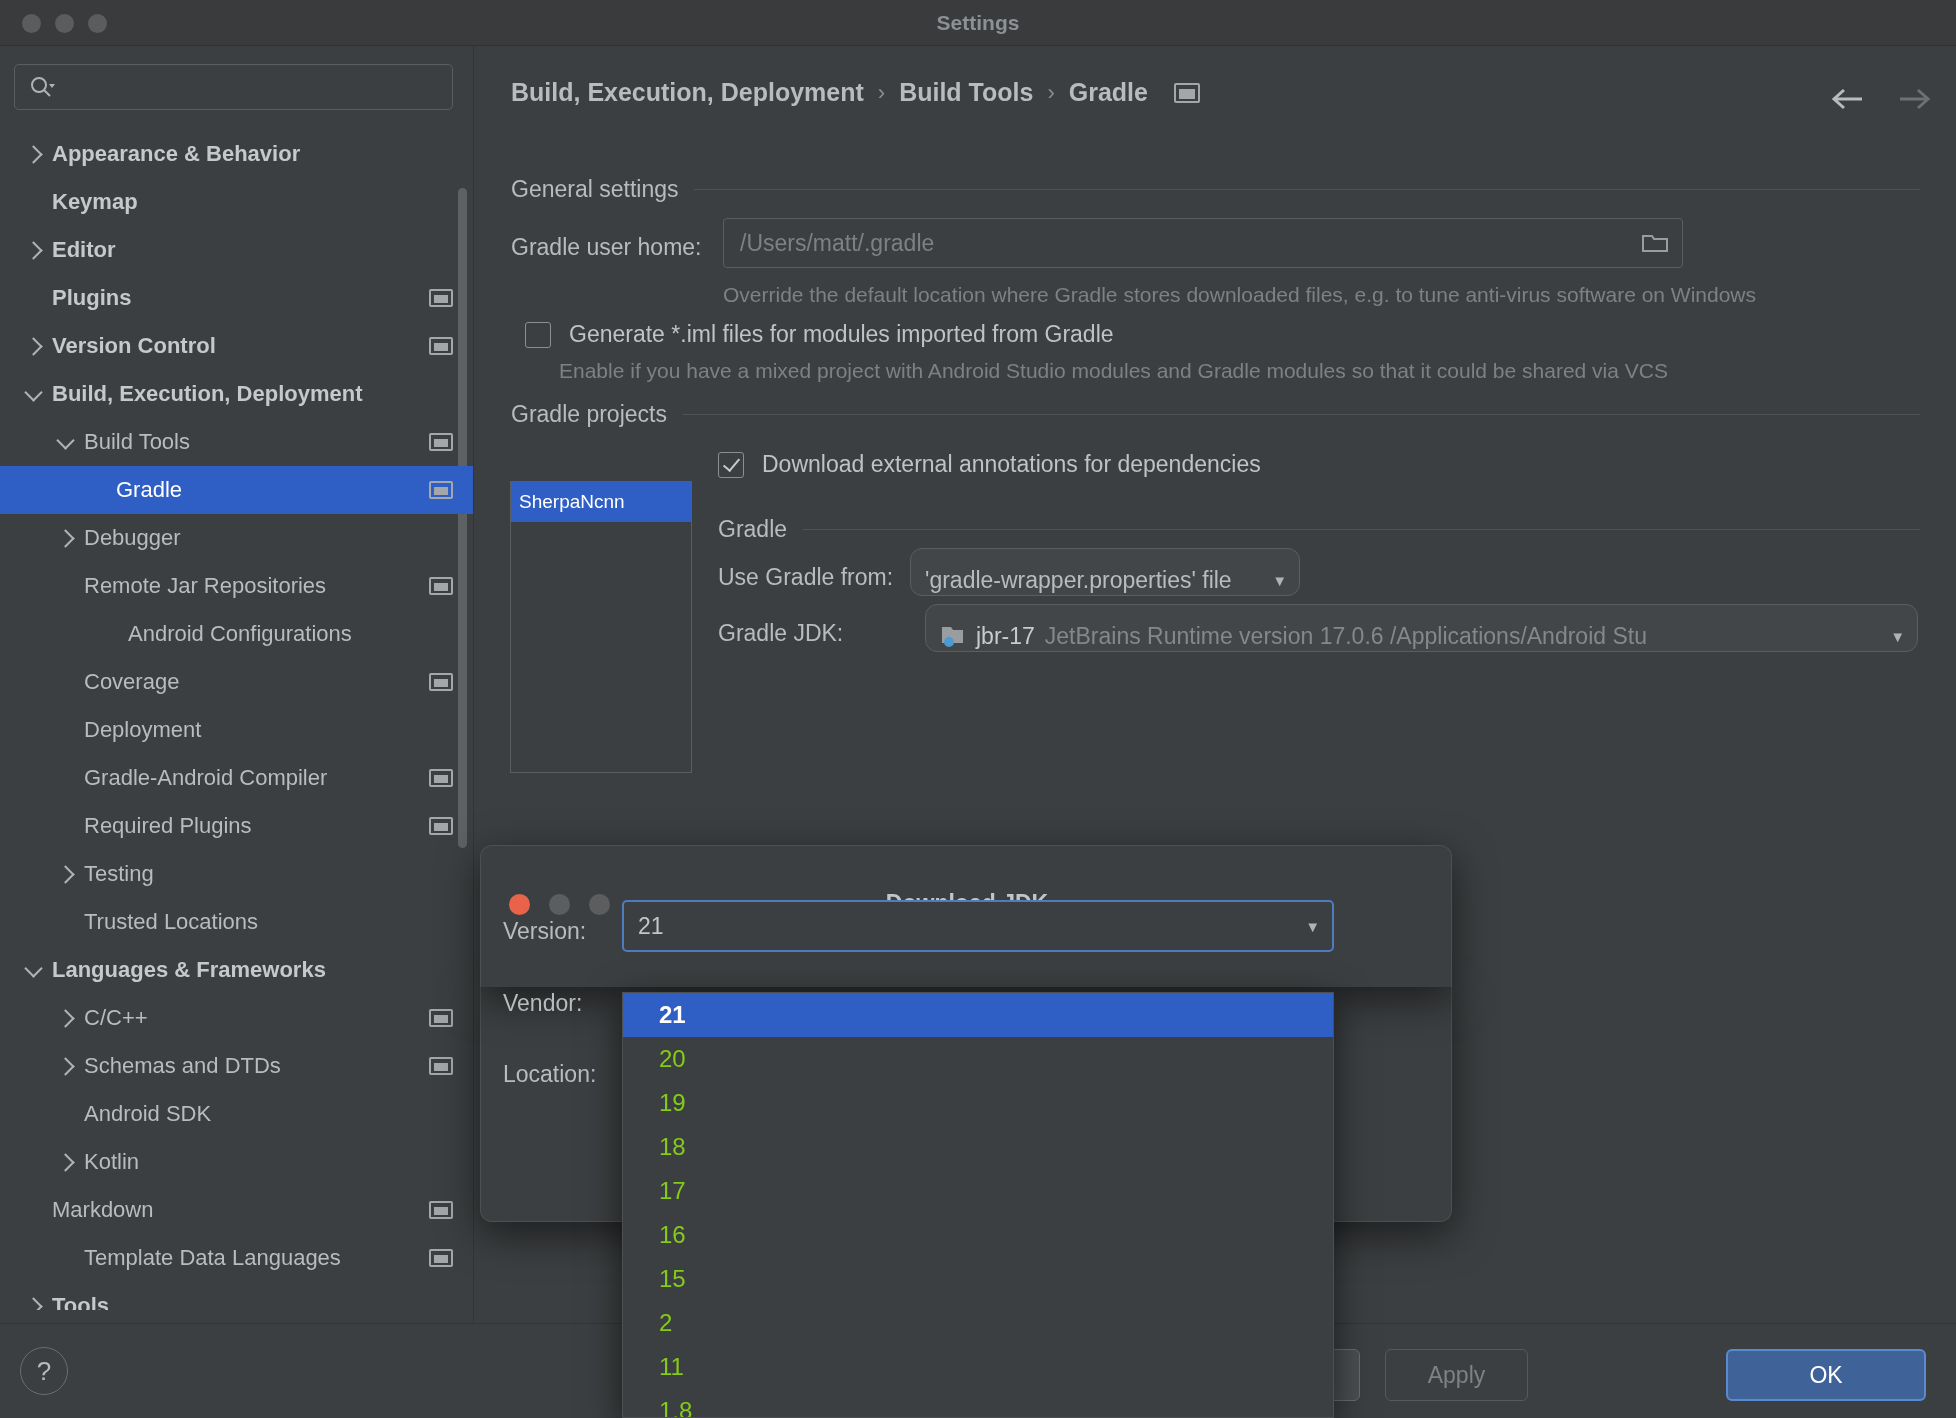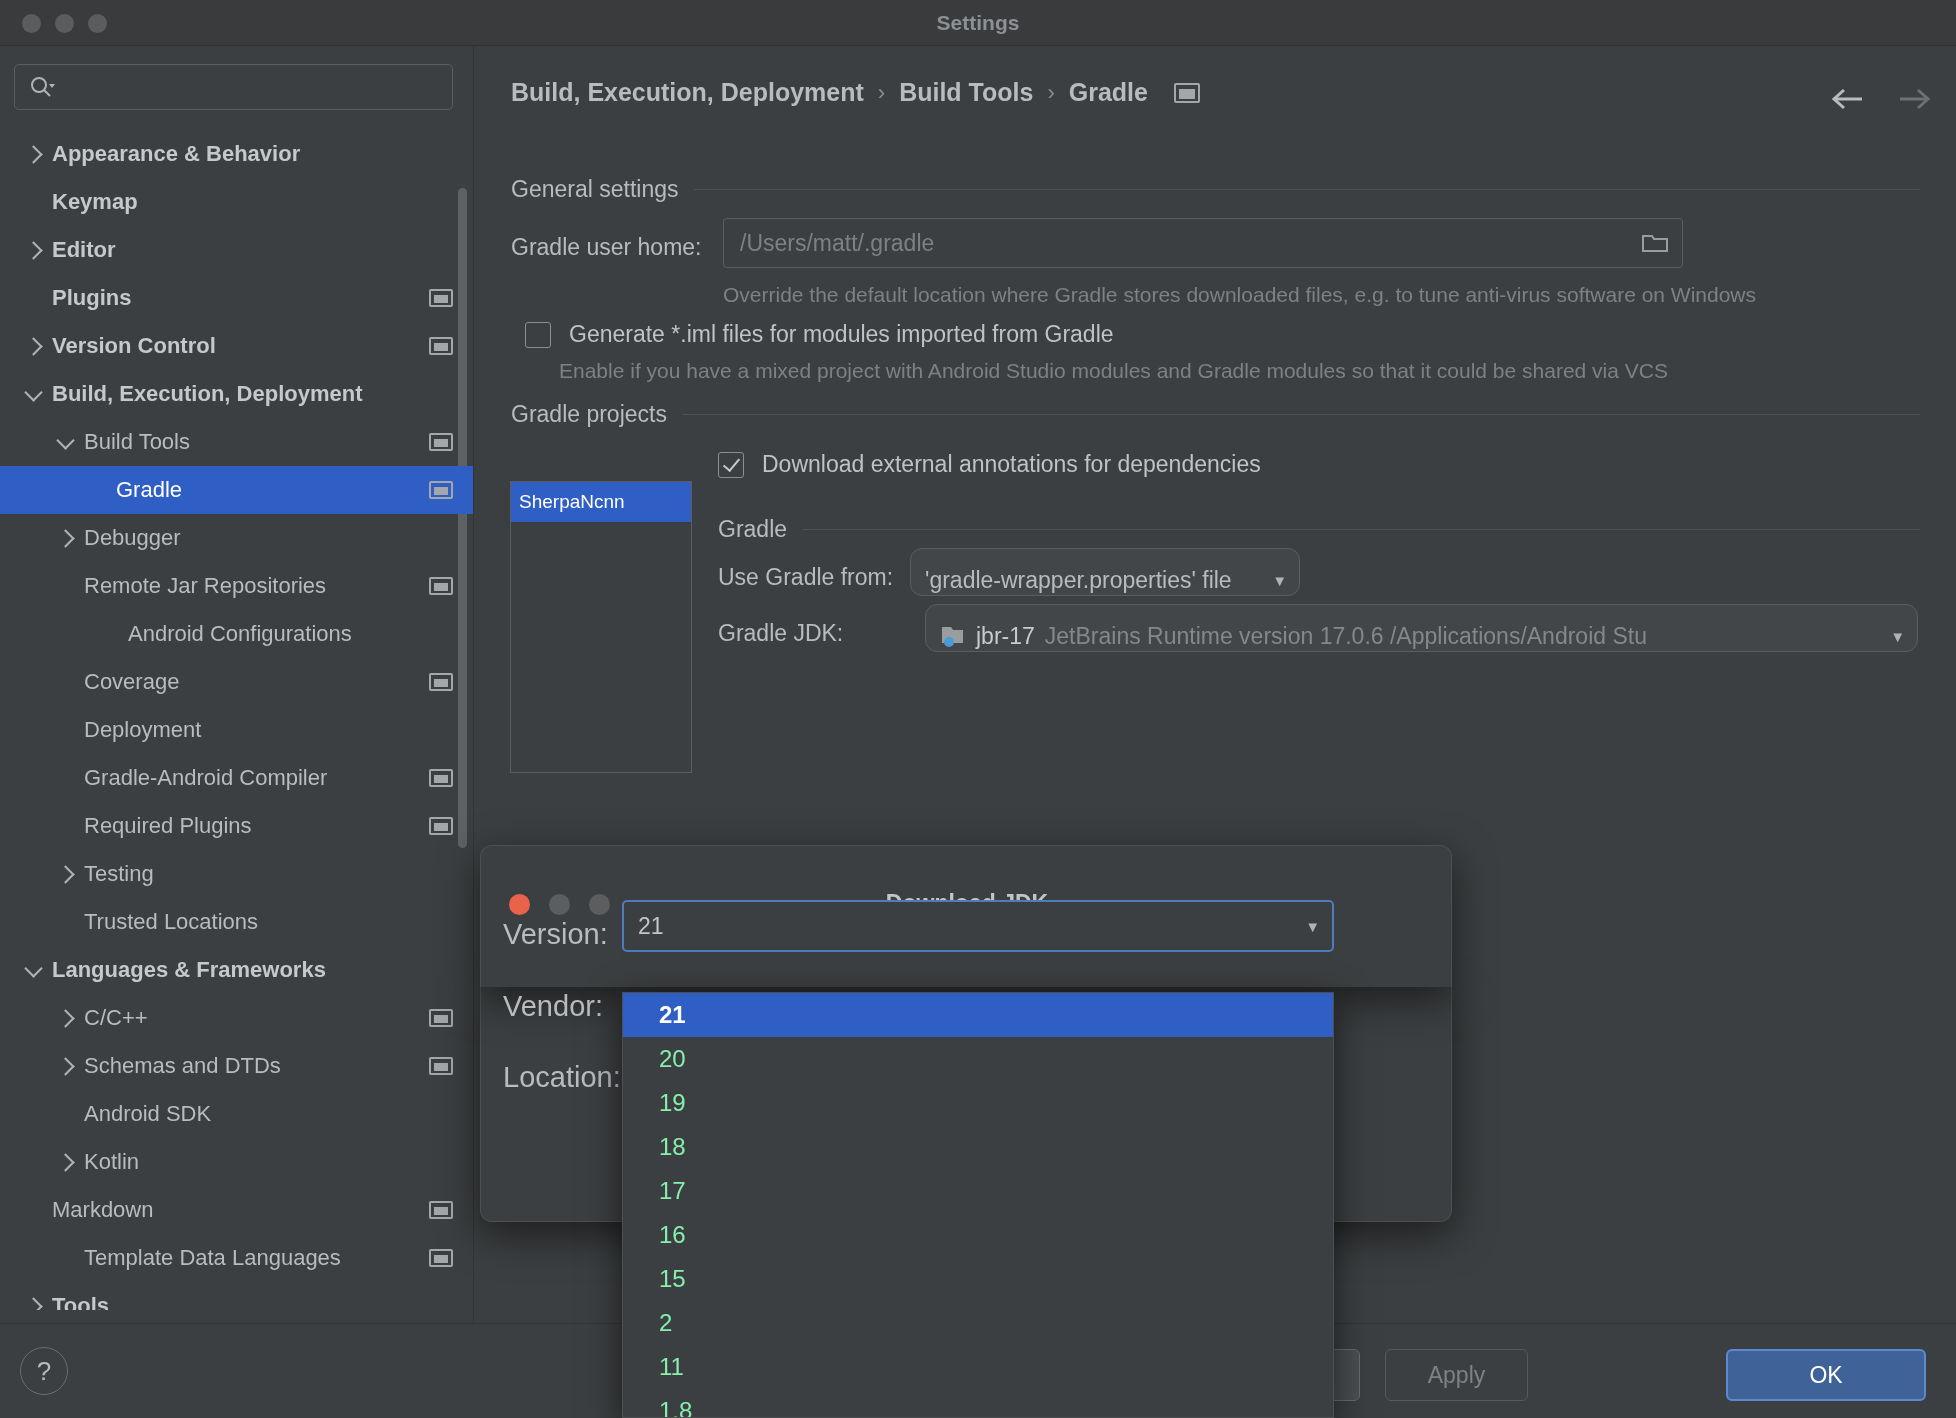--- a/index.html
+++ b/index.html
@@ -183,21 +183,21 @@
     box-shadow: 0 12px 40px rgba(0,0,0,.55);
     z-index: 18;
   }
   .dlg-traffic { position: absolute; left: 28px; top: 48px; display: flex; gap: 19px; }
   .dlg-tl { width: 21px; height: 21px; border-radius: 50%; background: #5b5d5f; }
   .dlg-tl.red { background: #e9624a; }
   .dlg-title {
     position: absolute; left: 0; top: 44px; width: 972px;
     text-align: center; font-size: 23px; font-weight: bold; color: #c2c5c8;
   }
-  .dlg-label { position: absolute; font-size: 29px; color: #b9bcbf; }
+  .dlg-label { position: absolute; font-size: 23px; color: #b9bcbf; }
   .dlg-field {
     position: absolute; border: 2px solid #4f7bbf; border-radius: 5px;
     background: #3c3f41; display: flex; align-items: center;
     padding: 0 12px 0 14px; font-size: 23px; color: #c2c5c8;
   }
   .dlg-field .caret { margin-left: auto; color: #b0b3b6; font-size: 15px; }
   .dlg-browse {
     position: absolute; left: 1085px; top: 1073px; width: 80px; height: 47px;
     border: 1px solid #6a6d70; background: #46494b;
     display: flex; align-items: center; justify-content: center;
@@ -213,21 +213,21 @@
 
   
   .popup {
     position: absolute; left: 622px; top: 992px; width: 712px; height: 426px;
     background: #3c3f41; border: 1px solid #4d5052;
     box-shadow: 0 10px 34px rgba(0,0,0,.6);
     z-index: 60; overflow: hidden;
   }
   .popup .opt {
     height: 44px; line-height: 44px; padding-left: 36px;
-    font-size: 24px; color: #86efac;
+    font-size: 24px; color: #84cc16;
   }
   .popup .opt.sel { background: #2f5ec4; color: #ffffff; font-weight: bold; }
 </style>
 </head>
 <body>
 
 <div id="app">
 
   <div class="titlebar">
     <div class="traffic">

